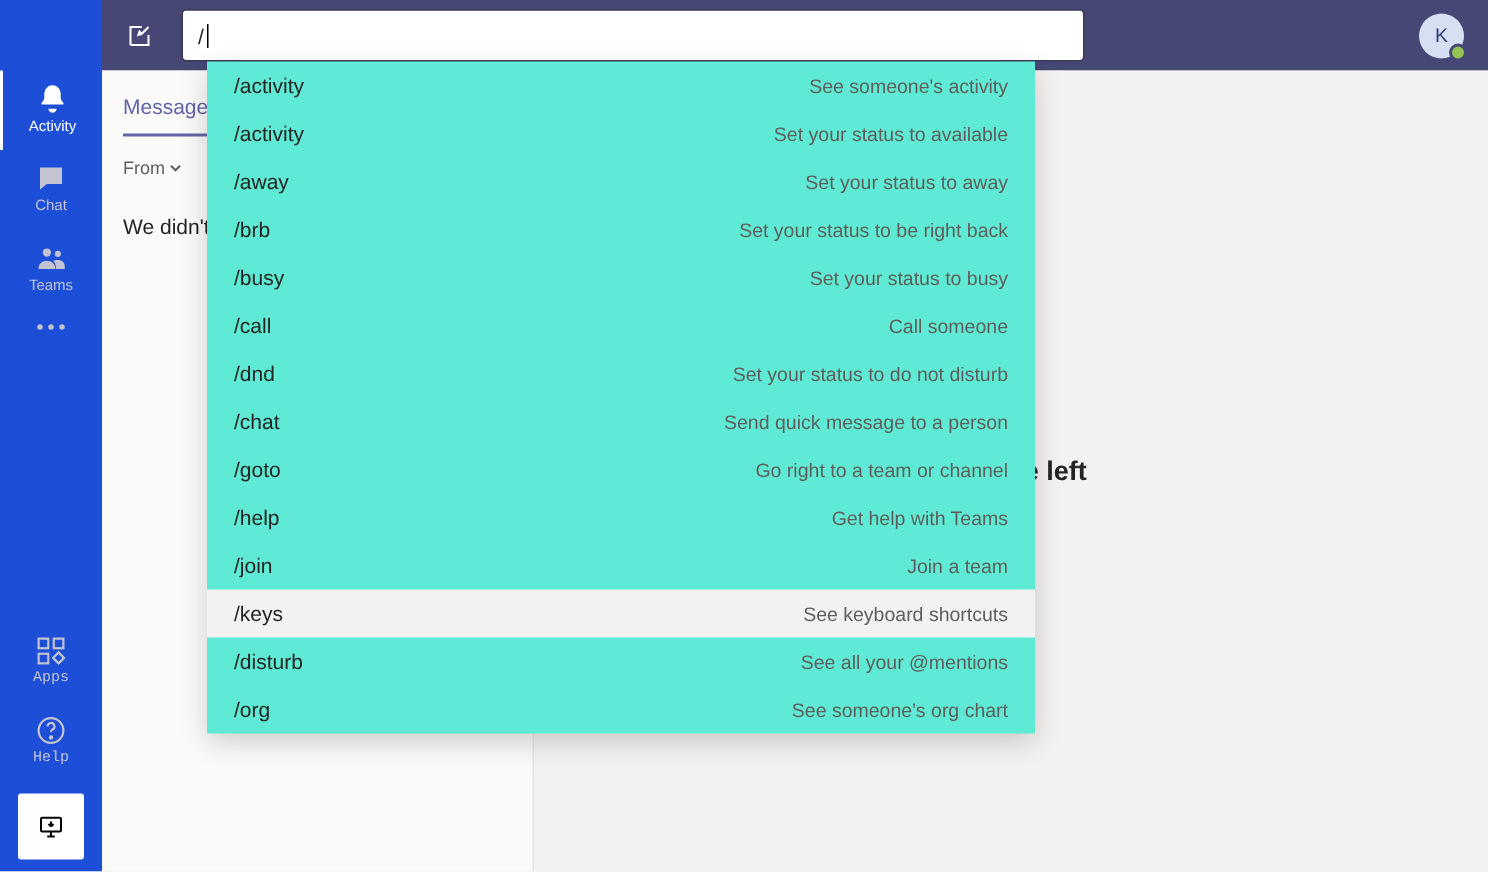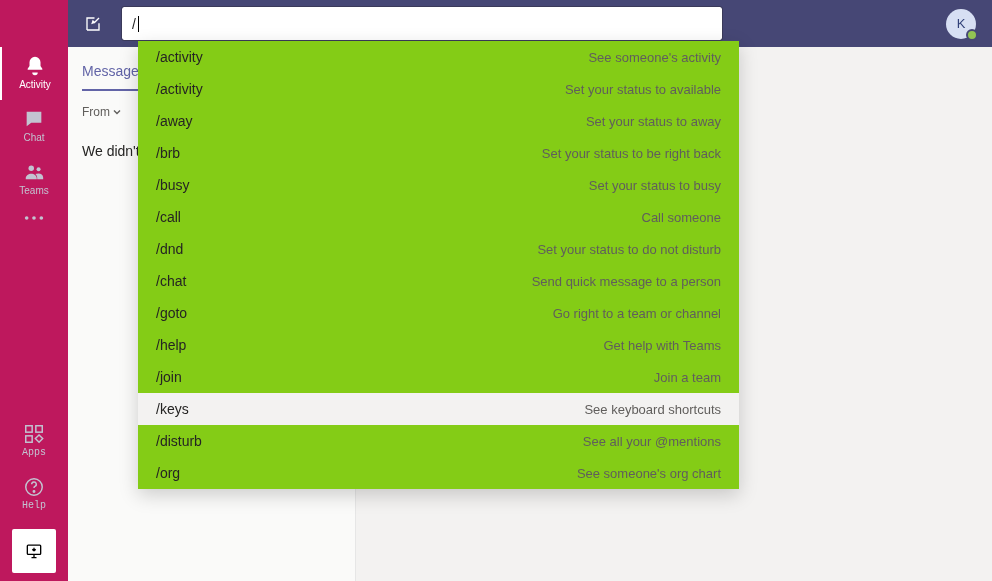--- a/index.html
+++ b/index.html
@@ -1,20 +1,20 @@
 <!DOCTYPE html>
 <html><head>
 <meta charset="utf-8">
 <style>
   * { margin: 0; padding: 0; box-sizing: border-box; }
   html, body { width: 992px; height: 581px; font-family: "Segoe UI", Tahoma, sans-serif; overflow: hidden; }
   body { display: flex; background: #f3f2f1; }
 
   
-  .rail { width: 68px; background: #be185d; display: flex; flex-direction: column; padding-top: 47px; color: #b8b8c8; }
+  .rail { width: 68px; background: #1d4ed8; display: flex; flex-direction: column; padding-top: 47px; color: #b8b8c8; }
   .rail-item { width: 68px; display: flex; flex-direction: column; align-items: center; padding: 8px 0 10px 0; font-size: 10px; cursor: pointer; color: #c3c3d1; }
   .rail-item.active { color: #ffffff; border-left: 2px solid #fff; }
   .rail-item svg { width: 22px; height: 22px; margin-bottom: 2px; }
   .rail-item.dots svg { width: 22px; height: 8px; }
   .rail-spacer { flex: 1; }
   .rail-bottom { display: flex; flex-direction: column; align-items: center; font-family: Liberation Mono, monospace; }
   .download-box { width: 44px; height: 44px; background: #ffffff; display: flex; align-items: center; justify-content: center; margin: 8px 0; border-radius: 2px; cursor: pointer; color: #000;}
 
   
   .top { position: absolute; left: 68px; right: 0; top: 0; height: 47px; background: #464775; display: flex; align-items: center; padding: 0 16px 0 10px; }
@@ -33,21 +33,21 @@
   .tab.active { color: #6264a7; border-bottom: 2px solid #6264a7; }
   .filter-row { margin-top: 14px; font-size: 12px; color: #605e5c; display: flex; align-items: center; cursor: pointer; }
   .filter-row svg { width: 10px; height: 10px; margin-left: 2px; }
   .empty-line { margin-top: 24px; font-size: 14px; color: #252423; }
 
   
   .main { position: absolute; left: 356px; top: 47px; right: 0; bottom: 0; background: #f3f2f1; display: flex; align-items: center; justify-content: center; }
   .placeholder { font-size: 18px; font-weight: 600; color: #252423; }
 
   
-  .dropdown { position: absolute; left: 138px; top: 41px; width: 601px; max-height: 464px; background: #84cc16; box-shadow: 0 6px 18px rgba(0,0,0,.18); overflow: hidden; display: flex; flex-direction: column; z-index: 10; }
+  .dropdown { position: absolute; left: 138px; top: 41px; width: 552px; max-height: 464px; background: #5eead4; box-shadow: 0 6px 18px rgba(0,0,0,.18); overflow: hidden; display: flex; flex-direction: column; z-index: 10; }
   .dd-scroll { overflow-y: auto; }
   .dd-item { display: flex; align-items: center; justify-content: space-between; padding: 0 18px; height: 32px; font-size: 14px; cursor: pointer; }
   .dd-item:hover, .dd-item.hover { background: #f3f2f1; }
   .dd-cmd { color: #252423; }
   .dd-desc { color: #605e5c; font-size: 13px; text-align: right; }
   .dd-scroll::-webkit-scrollbar { width: 7px; }
   .dd-scroll::-webkit-scrollbar-thumb { background: #c8c8c8; border-radius: 4px; }
 </style>
 </head>
 <body>

